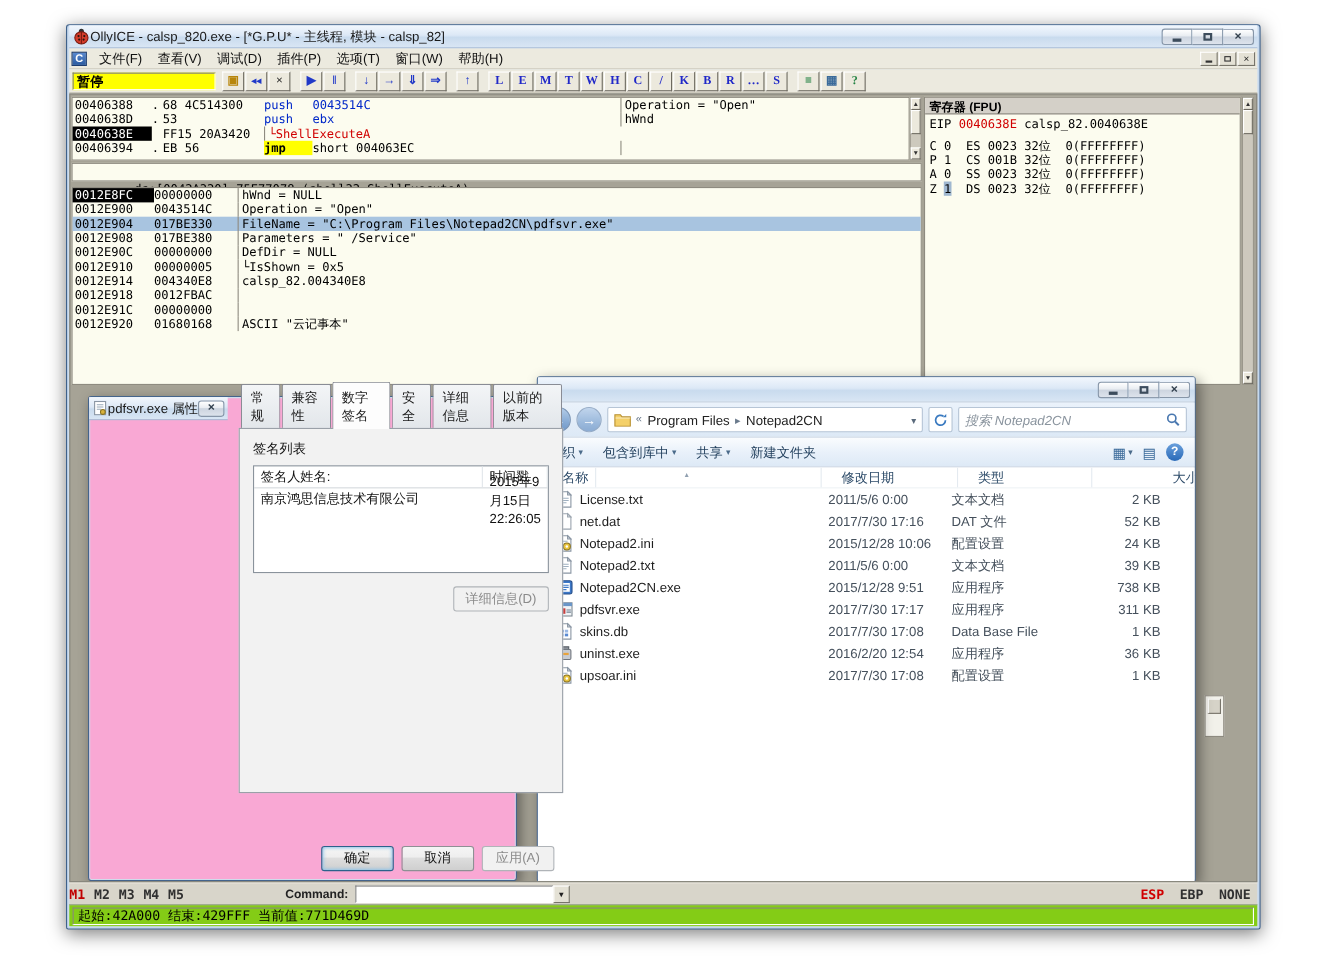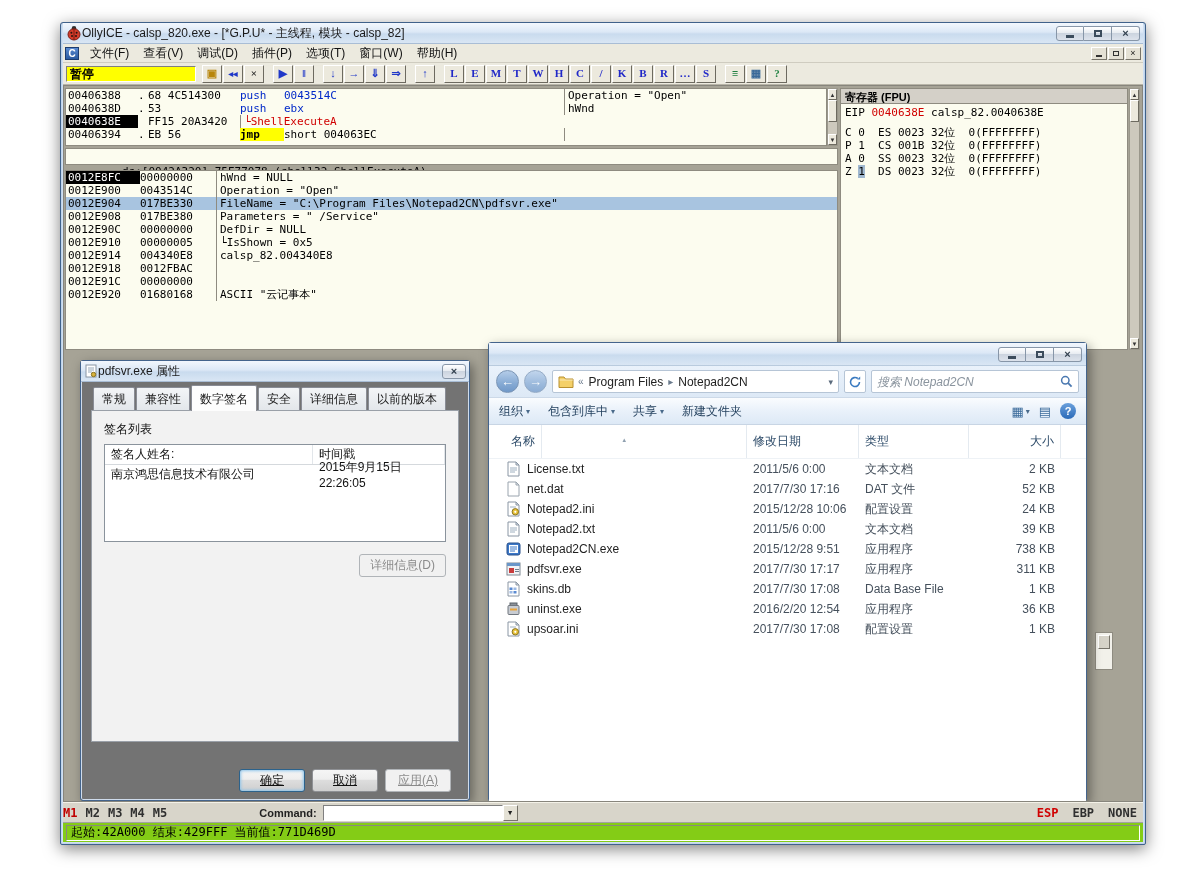--- a/index.html
+++ b/index.html
@@ -75,23 +75,23 @@
   .sb-thumb{height:22px;background:#ece9dd;border:1px solid;border-color:#fff #6d6a60 #6d6a60 #fff;}
   .stack{left:1px;top:84px;width:773px;height:180px;}
   .s-addr{width:74px;flex:0 0 74px;padding-left:2px;}
   .s-addr.sel{background:#000;color:#fff;}
   .s-val{width:76px;flex:0 0 76px;}
   .s-com{flex:1;border-left:1px solid #8e8b80;padding-left:3px;overflow:hidden;}
   .shl{background:#a8c4e0;}
   .fragbar{position:absolute;left:1031px;top:546px;width:18px;height:38px;background:#f2f1ea;border:1px solid #8e8b80;padding:2px;}
   .fragthumb{width:100%;height:14px;background:#d6d3c8;border:1px solid;border-color:#fff #77746a #77746a #fff;}
   
-  .props{position:absolute;left:16px;top:274px;width:390px;height:441px;background:#737373;
+  .props{position:absolute;left:16px;top:274px;width:390px;height:441px;background:#f9a8d4;
     border:1px solid #44648c;border-radius:3px;box-shadow:3px 4px 12px rgba(0,0,0,.4), inset 0 0 0 1px #cfdcec;
-    display:flex;flex-direction:column;z-index:6;font-size:12px;}
+    display:flex;flex-direction:row;z-index:6;font-size:12px;}
   .props .caption{flex:0 0 21px;}
   .dlg-body{flex:1;display:flex;flex-direction:column;padding:6px 10px 8px;}
   .tabs{display:flex;align-items:flex-end;height:22px;padding-left:2px;}
   .tab{padding:3px 8px 3px;border:1px solid #898c95;border-bottom:none;background:linear-gradient(#f3f5f7,#e2e6ea);
     margin-right:1px;border-radius:2px 2px 0 0;color:#1a1a1a;position:relative;top:1px;}
   .tab.active{background:#fdfdfd;padding-top:5px;top:1px;z-index:2;}
   .tabpage{height:332px;border:1px solid #9aa0a8;background:#f2f2f2;padding:10px 12px;position:relative;z-index:1;}
   .grouplabel{margin-bottom:6px;color:#111;}
   .siglist{background:#fff;border:1px solid #8a939c;height:98px;font-size:12px;}
   .sighead{display:flex;height:20px;border-bottom:1px solid #d5d9dd;color:#111;align-items:center;}
@@ -99,21 +99,21 @@
   .sigrow{display:flex;height:19px;align-items:center;color:#111;}
   .sigrow span{padding:0 6px;}
   .col-name{width:208px;flex:0 0 208px;}
   .btn{min-width:82px;height:23px;padding:0 10px;border:1px solid #8e9094;border-radius:3px;
     background:linear-gradient(#f5f5f5,#eeeeee 45%,#dedede 46%,#cfcfcf);font-size:12px;color:#111;
     display:inline-flex;align-items:center;justify-content:center;}
   .btn.disabled{color:#8b8b8b;background:#f1f1f1;border-color:#b0b4b8;}
   .btn.default{border-color:#2c628b;box-shadow:inset 0 0 3px 1px #8ec4ea;}
   .detailsrow{display:flex;justify-content:flex-end;margin-top:12px;}
   .btnrow{margin-top:auto;display:flex;justify-content:flex-end;gap:7px;padding-right:8px;}
-  .btnrow .btn{min-width:66px;text-decoration:underline;}
+  .btnrow .btn{min-width:66px;}
   
   .explorer{position:absolute;left:424px;top:256px;width:599px;height:460px;background:#f0f0f0;
     border:1px solid #44648c;border-radius:3px;box-shadow:3px 4px 12px rgba(0,0,0,.4), inset 0 0 0 1px #cfdcec;
     display:flex;flex-direction:column;z-index:5;}
   .exp-cap{height:23px;flex:0 0 23px;display:flex;align-items:center;justify-content:flex-end;padding:2px 4px;
     background:linear-gradient(#f2f7fd,#dce8f6 45%,#c9dbee 55%,#d9e6f4);border-bottom:1px solid #b9cbde;}
   .navbar{height:32px;flex:0 0 32px;display:flex;align-items:center;gap:5px;padding:0 7px;
     background:linear-gradient(#eaf2fb,#dde9f6);border-bottom:1px solid #ccd9e8;}
   .navcirc{width:23px;height:23px;border-radius:50%;border:1px solid #7b95b5;color:#fff;font-size:13px;line-height:1;
     display:flex;align-items:center;justify-content:center;background:linear-gradient(#b4cce8,#86aad4 60%,#7098c8);}
@@ -130,21 +130,21 @@
   .searchbox input::placeholder{color:#8a949e;font-style:italic;}
   .cmdbar2{height:27px;flex:0 0 27px;display:flex;align-items:center;gap:28px;padding:0 10px;font-size:12px;color:#1e3c5a;
     background:linear-gradient(#fafcfe,#e9f1fa 50%,#dde9f6);border-bottom:1px solid #c8d5e4;}
   .cmditem{display:flex;align-items:center;gap:3px;}
   .dd{font-size:8px;color:#49amber;} .dd{font-size:8px;color:#4a6a8a;}
   .cmd-right{margin-left:auto;display:flex;align-items:center;gap:9px;}
   .viewsbtn{color:#3a6a9a;font-size:13px;display:flex;align-items:center;gap:2px;}
   .helpbtn{width:16px;height:16px;border-radius:50%;background:linear-gradient(#6aa0dc,#2a6ab8);color:#fff;
     font:bold 11px "Liberation Sans",sans-serif;display:flex;align-items:center;justify-content:center;}
   .listarea{flex:1;background:#fff;position:relative;overflow:hidden;}
-  .lheader{display:flex;height:34px;align-items:center;font-size:12px;color:#2c4a68;border-bottom:1px solid #eef2f6;padding-left:10px;position:relative;}
+  .lheader{display:flex;height:19px;align-items:center;font-size:12px;color:#2c4a68;border-bottom:1px solid #eef2f6;padding-left:10px;position:relative;gap:12px;}
   .lheader span{height:100%;display:flex;align-items:center;padding:0 6px;border-right:1px solid #e4eaf0;}
   .h-name{width:248px;flex:0 0 248px;position:relative;}
   .h-date{width:112px;flex:0 0 112px;}
   .h-type{width:110px;flex:0 0 110px;}
   .h-size{width:92px;flex:0 0 92px;justify-content:flex-end;}
   .sortmark{position:absolute;top:-2px;left:50%;font-size:7px;color:#90a0b0;border:none !important;padding:0 !important;}
   .frow{display:flex;height:20px;align-items:center;font-size:12px;color:#1e1e1e;padding-left:10px;}
   .fnamecell{width:248px;flex:0 0 248px;display:flex;align-items:center;gap:6px;padding:0 6px;}
   .fcell{padding:0 6px;color:#45505c;}
   .fdate{width:112px;flex:0 0 112px;}

